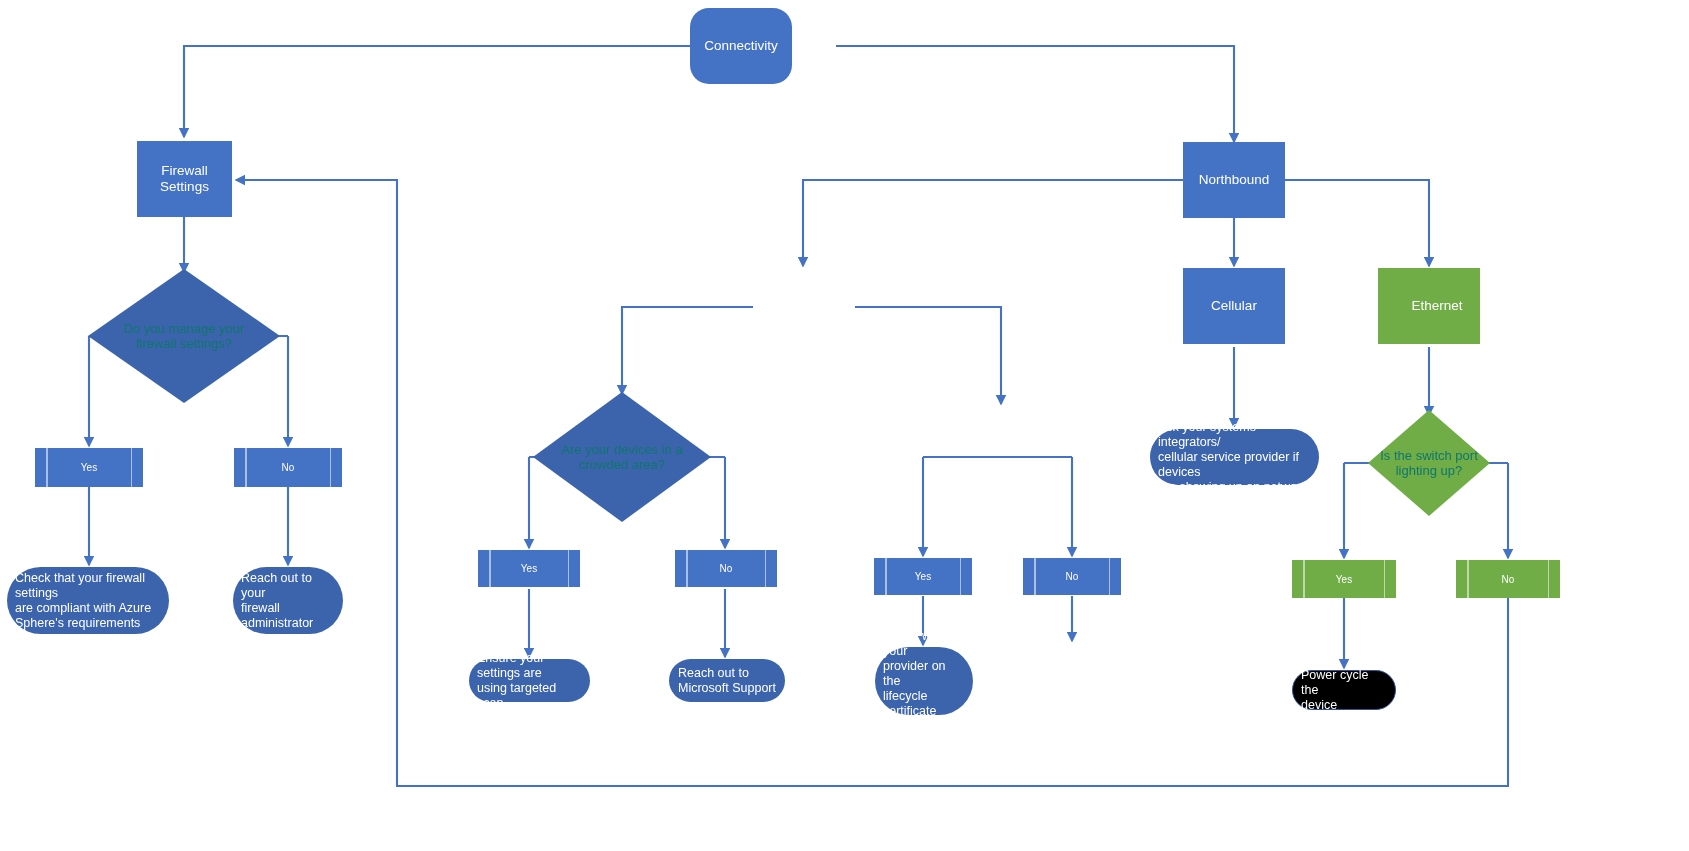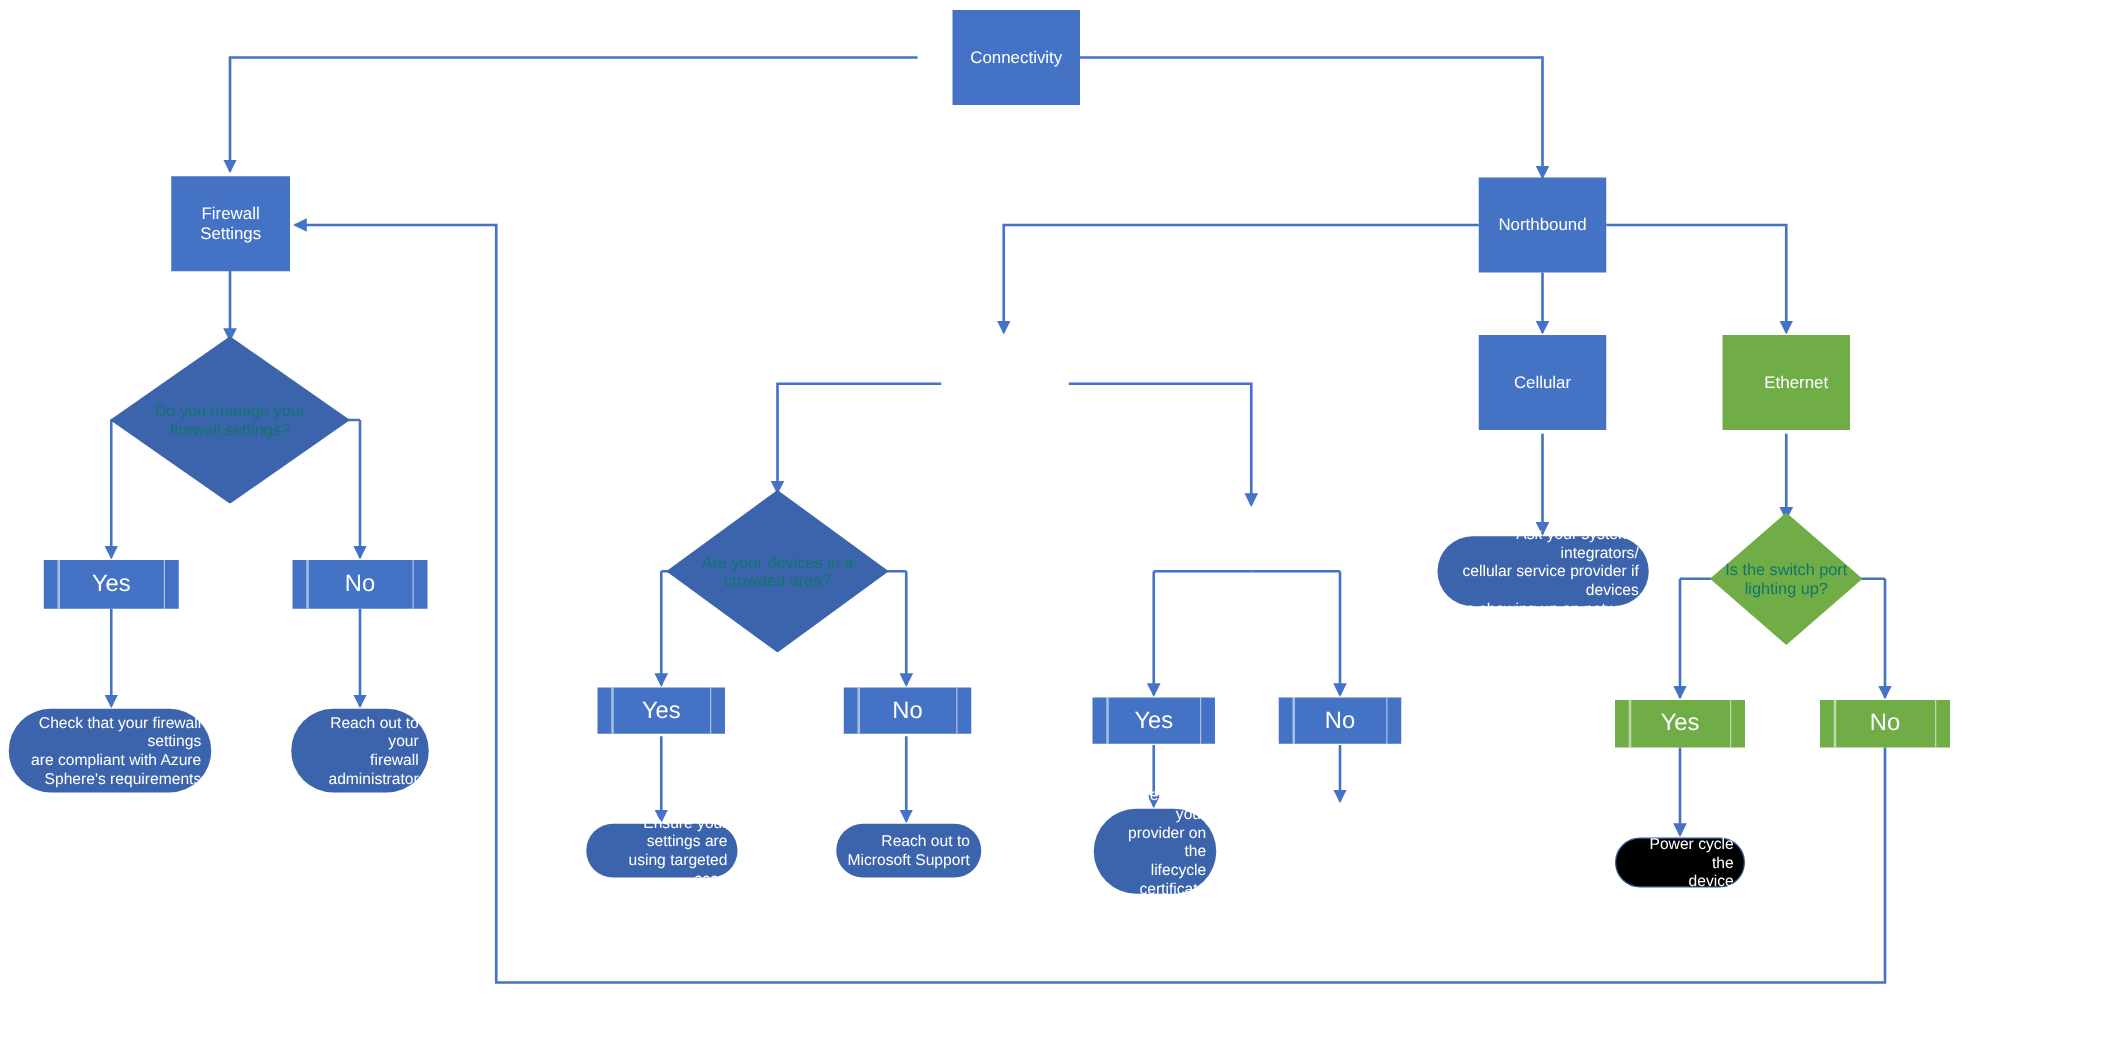--- a/index.html
+++ b/index.html
@@ -94,32 +94,32 @@
   .pp .bar.l { left: 11px; }
   .pp .bar.r { right: 11px; }
   .pp .pplabel {
     position: absolute;
     left: 0; top: 0;
     width: 100%; height: 100%;
     display: flex;
     align-items: center;
     justify-content: center;
     color: #ffffff;
-    font-size: 19px;
+    font-size: 10px;
   }
   
   .term {
     position: absolute;
     box-sizing: border-box;
     background: #3c64ac;
     border-radius: 999px;
     display: flex;
     align-items: center;
     justify-content: center;
-    text-align: right;
+    text-align: left;
     color: #ffffff;
     font-size: 12.5px;
     line-height: 1.2;
     white-space: pre-line;
     padding: 2px 8px;
     z-index: 3;
   }
   .term.green {
     background: #000000;
     border: 1.6px solid #2f5597;
@@ -185,21 +185,21 @@
       <path d="M 1344 463 L 1344 558" marker-end="url(#ah)"></path>
       <path d="M 1344 463 L 1429 463"></path>
       <path d="M 1508 463 L 1508 558" marker-end="url(#ah)"></path>
       <path d="M 1429 463 L 1508 463"></path>
       <path d="M 1344 598 L 1344 668" marker-end="url(#ah)"></path>
 
       <path d="M 1508 598 L 1508 786 L 397 786 L 397 180 L 236 180" marker-end="url(#ah)"></path>
     </g>
   </svg>
 
-  <div class="node rect" style="left:762px; top:8px; width:102px; height:76px;">
+  <div class="node rect" style="left:690px; top:8px; width:102px; height:76px;border-radius:19px;">
     <span>Connectivity</span>
   </div>
 
   <div class="node rect" style="left:137px; top:141px; width:95px; height:76px;">
     <span>Firewall Settings</span>
   </div>
 
   <div class="node rect" style="left:1183px; top:142px; width:102px; height:76px;">
     <span>Northbound</span>
   </div>

